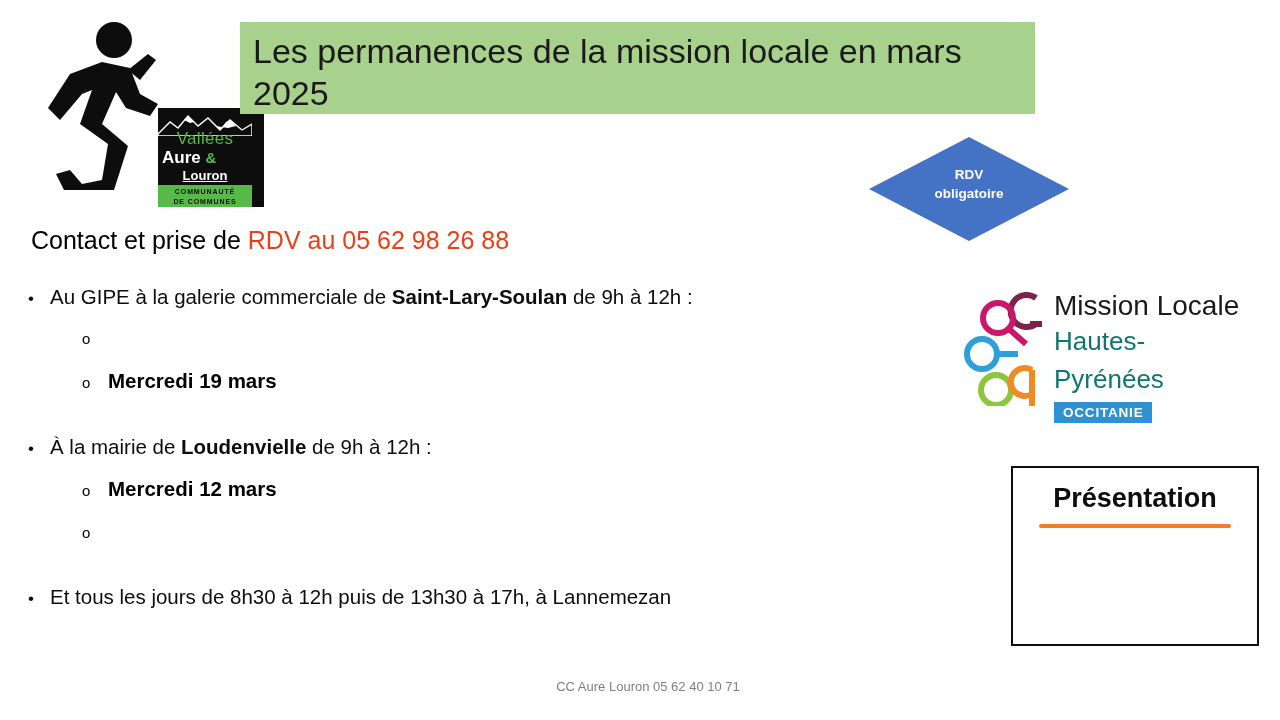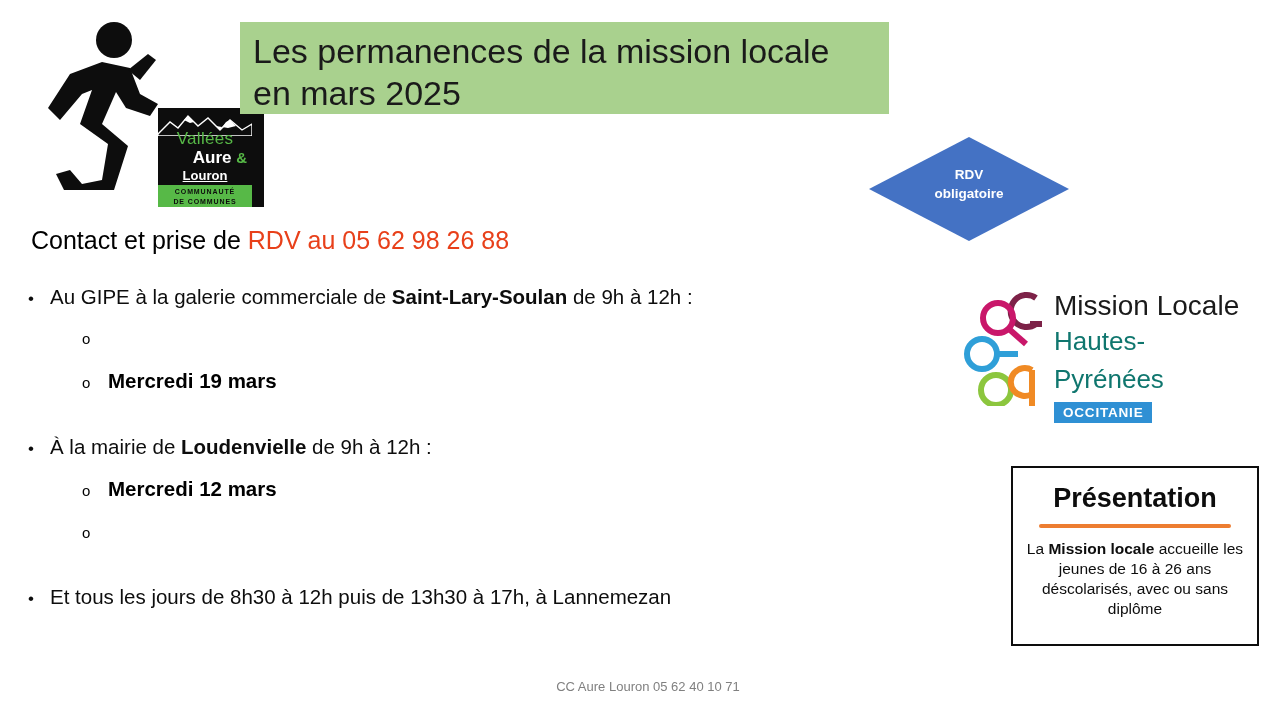--- a/index.html
+++ b/index.html
@@ -54,23 +54,23 @@
     width: 94px;
     text-align: center;
     color: #57b947;
     font-size: 17px;
     font-weight: 400;
     letter-spacing: 0.3px;
     line-height: 18px;
   }
   .cc-aure {
     position: absolute;
-    left: 17px; top: 40px;
+    left: 4px; top: 40px;
     width: 90px;
-    text-align: center;
+    text-align: left;
     color: #ffffff;
     font-size: 17px;
     font-weight: bold;
     line-height: 19px;
   }
   .cc-amp { color: #57b947; font-size: 15px; }
   .cc-louron {
     position: absolute;
     left: 0; top: 58px;
     width: 94px;
@@ -95,21 +95,21 @@
     line-height: 10px;
     padding-top: 2px;
     box-sizing: border-box;
   }
 
   
   .title-banner {
     position: absolute;
     left: 240px;
     top: 22px;
-    width: 649px;
+    width: 795px;
     height: 92px;
     background: #a9d18e;
     box-sizing: border-box;
     padding: 8px 16px 12px 13px;
   }
   .title-text {
     font-size: 34px;
     line-height: 42px;
     color: #1a1a1a;
     font-weight: 400;
@@ -373,16 +373,15 @@
   <div class="ml-text">
     <div class="ml-line1">Mission Locale</div>
     <div class="ml-line2">Hautes-Pyrénées</div>
     <span class="ml-badge">OCCITANIE</span>
   </div>
 </div>
 
 <div class="pres-box">
   <div class="pres-title">Présentation</div>
   <div class="pres-rule"></div>
-  <div class="pres-body"><span>La </span><span class="b">Mission locale</span><span> accueille les jeunes de 16 à 26 ans déscolarisés, avec ou sans diplôme</span></div>
 </div>
 
 <div class="footer">CC Aure Louron 05 62 40 10 71</div>
 
 </body></html>

